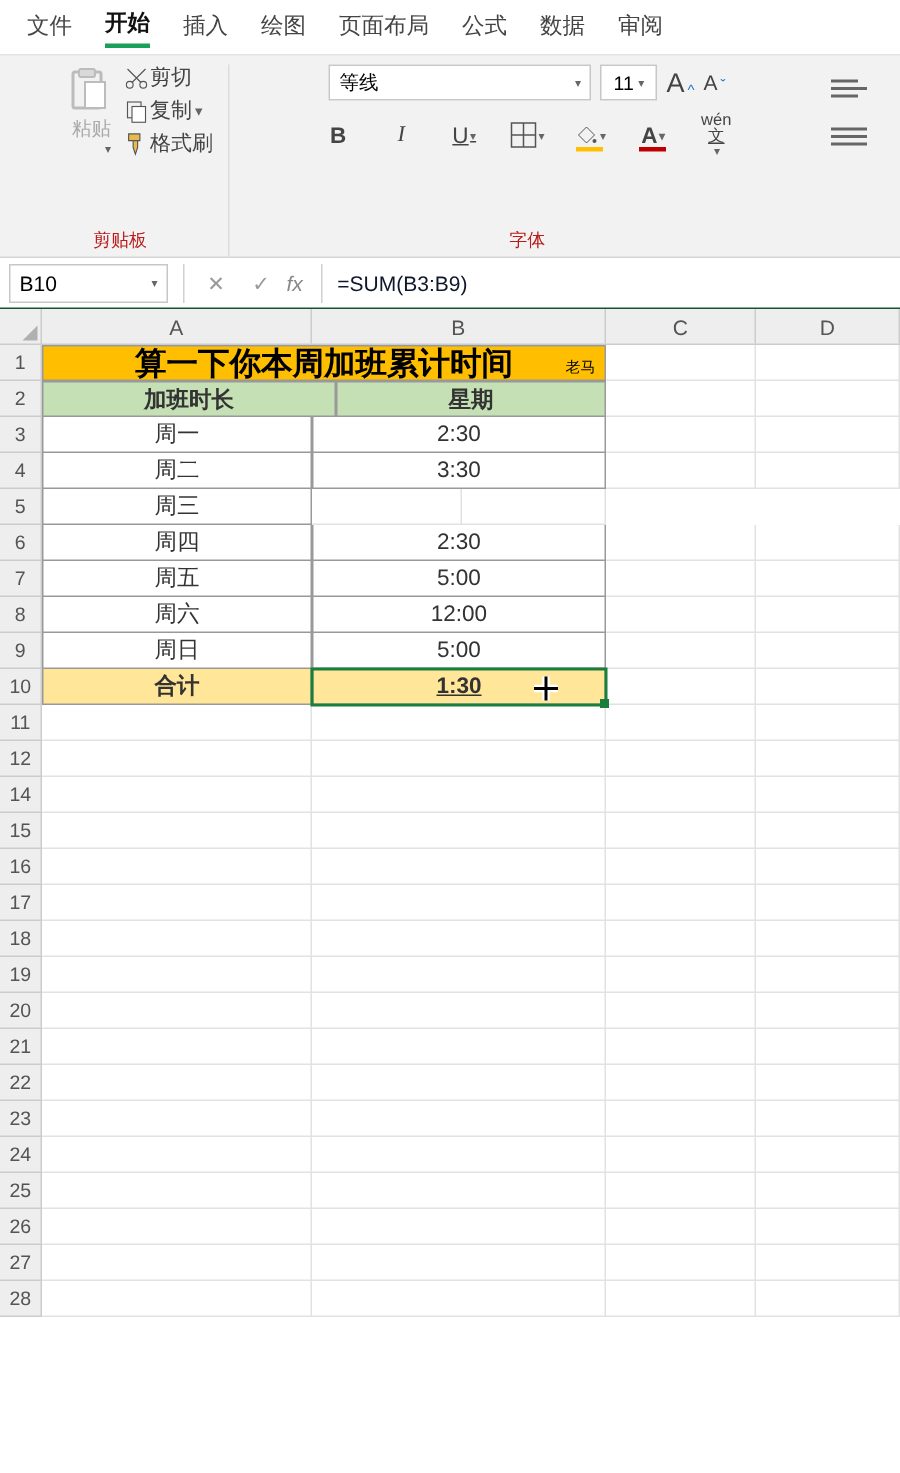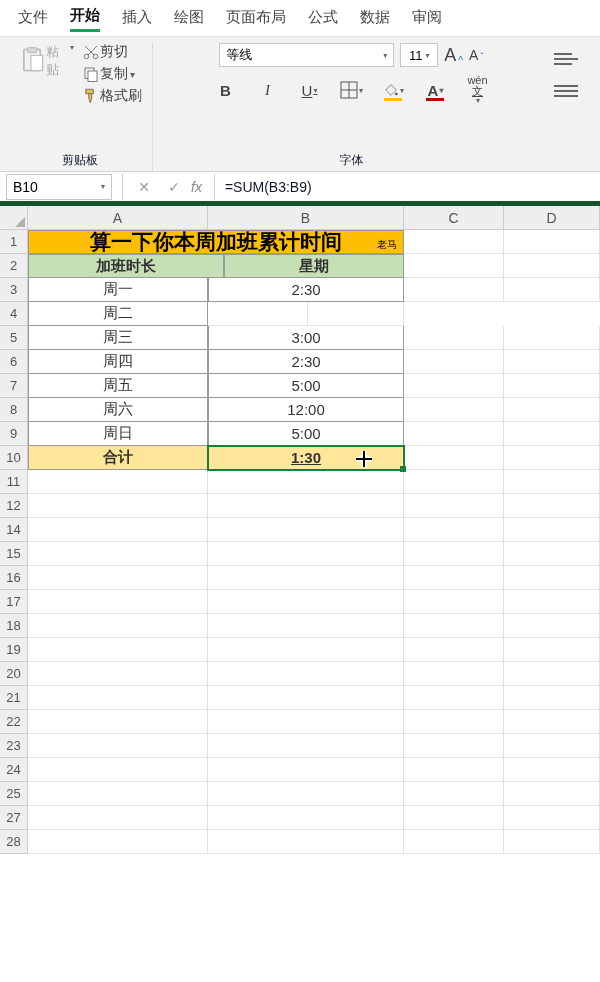--- a/index.html
+++ b/index.html
@@ -6,24 +6,24 @@
 body { background: #fff; width: 600px; height: 982px; overflow: hidden; user-select: none; }
 
 
 .tabs { display: flex; align-items: center; gap: 22px; padding: 6px 14px 4px 18px; font-size: 15px; color: #444; }
 .tab { padding-bottom: 4px; cursor: pointer; }
 .tab.active { font-weight: 700; color: #111; border-bottom: 3px solid #1aa05a; }
 
 
 .ribbon { background: #f2f2f2; border-top: 1px solid #e3e3e3; border-bottom: 1px solid #d5d5d5; display: flex; padding: 6px 8px 0 8px; height: 136px; }
 .group { display: flex; flex-direction: column; align-items: center; border-right: 1px solid #dcdcdc; padding: 0 10px; height: 128px; }
-.group-label { font-size: 12px; color: #0f172a; margin-top: auto; margin-bottom: 2px; text-align: center; }
+.group-label { font-size: 12px; color: #b91c1c; margin-top: auto; margin-bottom: 2px; text-align: center; }
 
 .clip { display: flex; gap: 8px; }
-.paste { display: flex; flex-direction: row; align-items: flex-start; width: 56px; color: #a9a9a9; font-size: 13px; }
+.paste { display: flex; flex-direction: column; align-items: flex-end; width: 56px; color: #a9a9a9; font-size: 13px; }
 .clipboard-svg { width: 32px; height: 34px; }
 .small-btns { display: flex; flex-direction: column; gap: 4px; font-size: 14px; color: #444; }
 .sb { display: flex; align-items: center; gap: 0; cursor: pointer; }
 .sb svg { width: 18px; height: 18px; }
 .sb .dd { font-size: 10px; color: #666; margin-left: 2px; }
 
 .font-group { flex: 1; border-right: none; }
 .font-row1 { display: flex; align-items: center; gap: 6px; margin-bottom: 10px; }
 .font-name { width: 175px; height: 24px; border: 1px solid #c7c7c7; background: #fff; font-size: 13px; padding: 0 6px; display: flex; align-items: center; justify-content: space-between; }
 .font-size { width: 38px; height: 24px; border: 1px solid #c7c7c7; background: #fff; font-size: 13px; display: flex; align-items: center; justify-content: center; gap: 2px; }
@@ -34,21 +34,21 @@
 .fbtn { width: 28px; height: 26px; display: flex; align-items: center; justify-content: center; font-size: 15px; color: #444; cursor: pointer; position: relative; }
 .fbtn.border svg { width: 18px; height: 18px; }
 .color-bar { position: absolute; bottom: 2px; left: 4px; right: 6px; height: 3px; }
 .dd-sm { font-size: 8px; color: #666; margin-left: 1px; }
 
 .align-group { border-right: none; padding-left: 4px; }
 .align-btn { width: 28px; height: 24px; display: flex; flex-direction: column; justify-content: center; gap: 3px; cursor: pointer; margin: 4px 0; }
 .align-btn span { display: block; height: 2px; background: #666; }
 
 
-.fbar { display: flex; align-items: center; height: 34px; border-bottom: 5px solid #14532d; font-size: 14px; }
+.fbar { display: flex; align-items: center; height: 34px; border-bottom: 1px solid #14532d; font-size: 14px; }
 .namebox { width: 106px; height: 26px; border: 1px solid #c7c7c7; margin: 0 6px; padding: 0 6px; display: flex; align-items: center; justify-content: space-between; }
 .fbar-sep { width: 1px; height: 26px; background: #d0d0d0; margin: 0 4px; }
 .fx-btns { display: flex; gap: 12px; color: #999; padding: 0 8px; }
 .fx-btns span { width: 18px; text-align: center; cursor: pointer; }
 .fx-label { font-style: italic; color: #888; padding-right: 8px; }
 .formula-in { flex: 1; padding: 0 6px; color: #0f172a; }
 
 
 .grid { position: relative; font-size: 15px; color: #333; }
 .corner { position: absolute; left: 0; top: 0; width: 28px; height: 24px; background: #eee; border-right: 1px solid #ccc; border-bottom: 1px solid #ccc; display:flex;align-items:flex-end;justify-content:flex-end; }
@@ -228,27 +228,27 @@
       <div class="row">
         <div class="rh">3</div>
         <div class="cell cA data-cell">周一</div>
         <div class="cell cB data-cell">2:30</div>
         <div class="cell cC"></div>
         <div class="cell cD"></div>
       </div>
       <div class="row">
         <div class="rh">4</div>
         <div class="cell cA data-cell">周二</div>
+        <div class="cell cB data-cell">3:30</div>
         <div class="cell cC"></div>
         <div class="cell cD"></div>
       </div>
       <div class="row">
         <div class="rh">5</div>
         <div class="cell cA data-cell">周三</div>
-        <div class="cell cB data-cell">3:00</div>
         <div class="cell cC"></div>
         <div class="cell cD"></div>
       </div>
       <div class="row">
         <div class="rh">6</div>
         <div class="cell cA data-cell">周四</div>
         <div class="cell cB data-cell">2:30</div>
         <div class="cell cC"></div>
         <div class="cell cD"></div>
       </div>
@@ -375,20 +375,27 @@
         <div class="cell cD"></div>
       </div>
       <div class="row">
         <div class="rh">25</div>
         <div class="cell cA"></div>
         <div class="cell cB"></div>
         <div class="cell cC"></div>
         <div class="cell cD"></div>
       </div>
       <div class="row">
+        <div class="rh">26</div>
+        <div class="cell cA"></div>
+        <div class="cell cB"></div>
+        <div class="cell cC"></div>
+        <div class="cell cD"></div>
+      </div>
+      <div class="row">
         <div class="rh">27</div>
         <div class="cell cA"></div>
         <div class="cell cB"></div>
         <div class="cell cC"></div>
         <div class="cell cD"></div>
       </div>
       <div class="row">
         <div class="rh">28</div>
         <div class="cell cA"></div>
         <div class="cell cB"></div>

